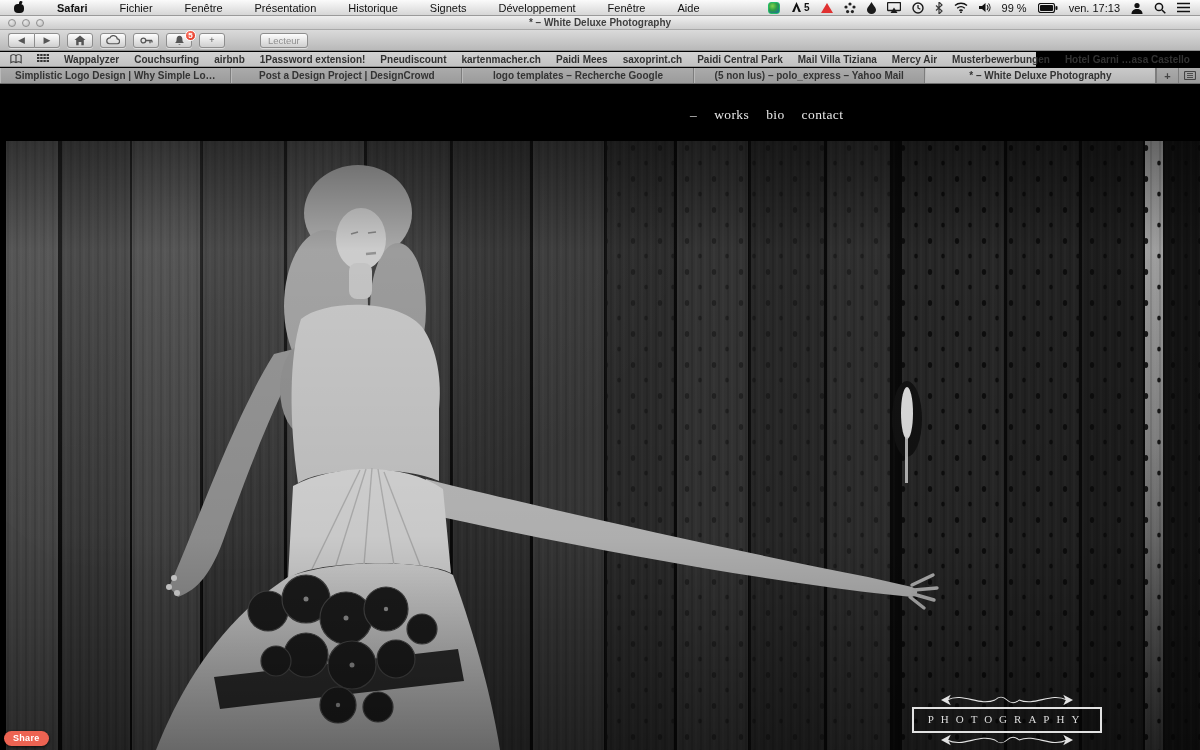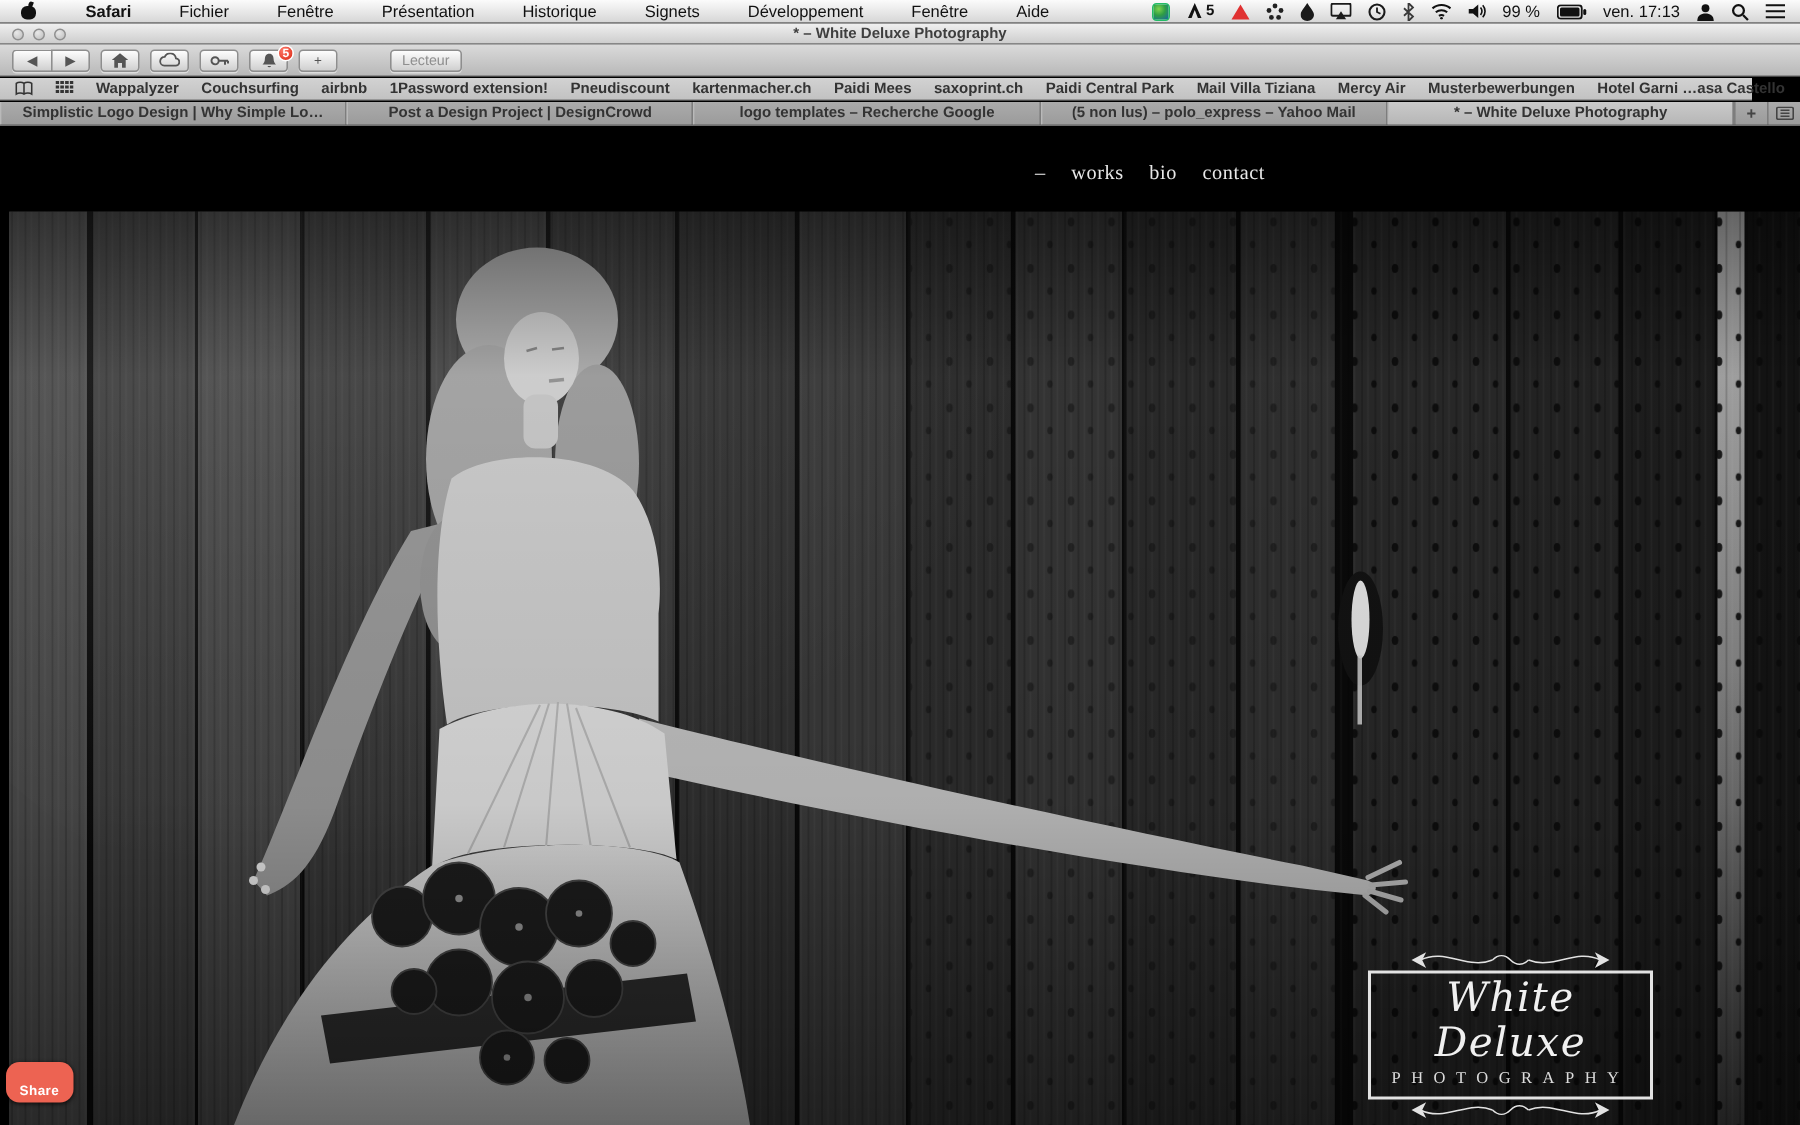--- a/index.html
+++ b/index.html
@@ -50,21 +50,21 @@
   .address-bar { flex:1; height:15px; background:#fff; border:1px solid #979797; border-radius:3px;
     display:flex; align-items:center; gap:5px; padding:0 6px; font-size:10px; }
   .favicon { width:10px; height:10px; border-radius:2px;
     background:linear-gradient(135deg,#caa27a,#7a5336 60%,#3d2a1c); flex:none; }
   .addr-host { color:#222; }
   .addr-frag { color:#a6a6a6; }
   .refresh { margin-left:auto; color:#666; font-size:11px; line-height:10px; }
   .reader-btn { color:#8f8f8f; font-size:9.5px; padding:0 7px;margin-left:28px; }
 
   
-  .bookmarks-bar { position:absolute; top:52px; left:0; width:1168px; height:15px;
+  .bookmarks-bar { position:absolute; top:52px; left:0; width:1036px; height:15px;
     background:linear-gradient(#d2d2d2,#c2c2c2); border-bottom:1px solid #979797;
     display:flex; align-items:center; gap:15px; padding:0 10px; font-size:10px; font-weight:bold; color:#333; z-index:37; }
   .bm-item { white-space:nowrap; }
   .bm-icon { display:inline-flex; align-items:center; }
 
   
   .tab-bar { position:absolute; top:68px; left:0; width:1200px; height:16px;
     background:linear-gradient(#9d9d9d,#8f8f8f); display:flex; align-items:stretch; border-bottom:1px solid #6e6e6e; z-index:36; }
   .tab { flex:1; min-width:0; display:flex; align-items:center; justify-content:center;
     background:linear-gradient(#ababab,#9b9b9b); border-right:1px solid #7d7d7d; border-left:1px solid #b9b9b9;
@@ -88,22 +88,22 @@
   
   .logo-wrap { position:absolute; right:98px; bottom:4px; width:190px; text-align:center; color:#e9e9e9; }
   .flourish { width:150px; height:12px; display:block; margin:0 auto; }
   .flourish.flip { transform:scaleY(-1); }
   .logo-box { border:2px solid rgba(244,244,244,.92); padding:2px 6px 6px; margin:1px 0;
     background:rgba(0,0,0,.08); }
   .logo-script { font-family:"DejaVu Serif", serif; font-style:italic; font-size:27px; line-height:30px;
     letter-spacing:1px; color:#f0f0f0; }
   .logo-caps { font-family:"Liberation Serif", serif; font-size:11px; letter-spacing:7px; color:#dcdcdc; margin-top:2px; }
 
-  .share-btn { position:absolute; left:4px; bottom:15px; background:#ed6352; color:#fff;
-    font-size:9px; font-weight:bold; padding:14px 9px 3px; border-radius:9px;
+  .share-btn { position:absolute; left:4px; bottom:4px; background:#ed6352; color:#fff;
+    font-size:9px; font-weight:bold; padding:2px 9px 3px; border-radius:9px;
     box-shadow:0 1px 3px rgba(0,0,0,.7); letter-spacing:.3px; }
 </style>
 </head>
 <body>
 
 <div class="menu-bar">
   <span class="apple-icon">
       <span class="body"></span>
       <span class="leaf"></span>
     </span>
@@ -433,21 +433,20 @@
         <path d="M10 8 C32 -3 52 17 74 8"></path>
         <path d="M170 8 C148 -3 128 17 106 8"></path>
         <path d="M74 8 C79 3 85 3 90 8 C95 13 101 13 106 8"></path>
       </g>
       <g fill="#e2e2e2">
         <path d="M2 8 L15 1 L11.5 8 L15 15 Z"></path>
         <path d="M178 8 L165 1 L168.5 8 L165 15 Z"></path>
       </g>
     </svg>
     <div class="logo-box">
-      <div class="logo-script">White Deluxe</div>
       <div class="logo-caps">PHOTOGRAPHY</div>
     </div>
     <svg class="flourish flip" viewBox="0 0 180 16">
       <g stroke="#e2e2e2" fill="none" stroke-width="1.4">
         <path d="M10 8 C32 -3 52 17 74 8"></path>
         <path d="M170 8 C148 -3 128 17 106 8"></path>
         <path d="M74 8 C79 3 85 3 90 8 C95 13 101 13 106 8"></path>
       </g>
       <g fill="#e2e2e2">
         <path d="M2 8 L15 1 L11.5 8 L15 15 Z"></path>

